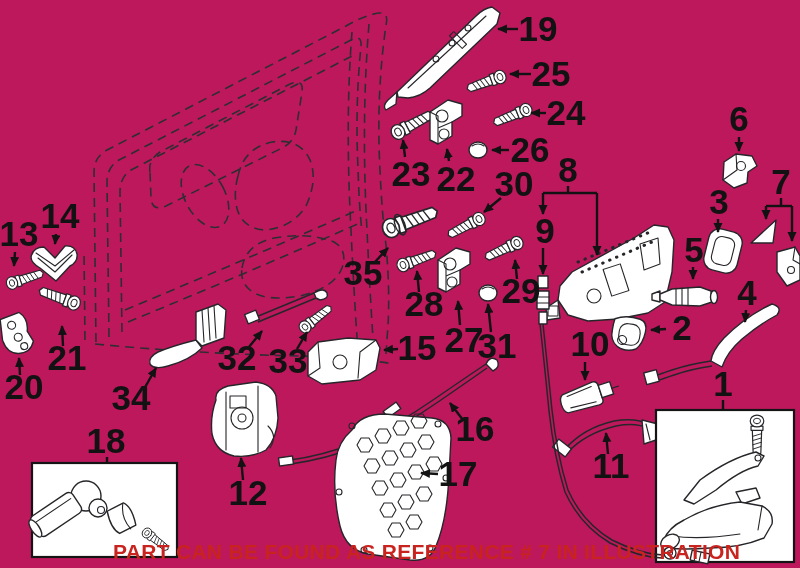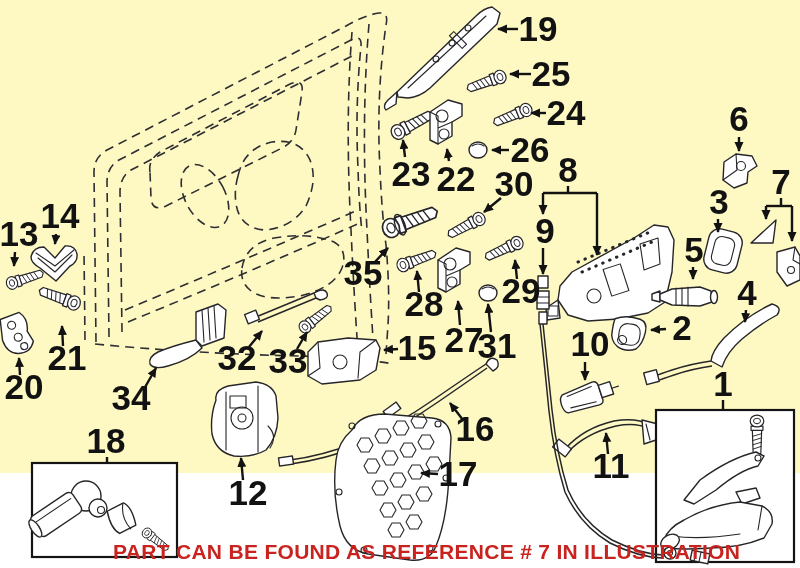--- a/index.html
+++ b/index.html
@@ -1,16 +1,16 @@
 <!DOCTYPE html>
 <html><head>
 <meta charset="utf-8">
 <style>
   html,body{margin:0;padding:0;background:#ffffff;width:800px;height:568px;overflow:hidden}
-  #stage{position:relative;width:800px;height:473px;background:#fef9c3}
+  #stage{position:relative;width:800px;height:568px;background:#be185d}
   svg{display:block}
   .part{fill:#ffffff;stroke:#26262a;stroke-width:1.4;stroke-linejoin:round;stroke-linecap:round}
   .detail{fill:none;stroke:#26262a;stroke-width:1.1;stroke-linejoin:round;stroke-linecap:round}
   .dash{fill:none;stroke:#2e2e32;stroke-width:1.6;stroke-dasharray:9 6;stroke-linecap:butt}
   .cable{fill:none;stroke:#26262a;stroke-width:1.5}
   .dots{fill:none;stroke:#26262a;stroke-width:3;stroke-dasharray:.5 7;stroke-linecap:round}
   .kit-box{fill:#ffffff;stroke:#141414;stroke-width:2.2}
   #labels-layer text{font:bold 35px "Liberation Sans",sans-serif;fill:#121212;text-anchor:middle}
   #labels-layer line{stroke:#121212;stroke-width:2.4;stroke-linecap:butt}
   #banner-text{font:bold 21px "Liberation Sans",sans-serif;letter-spacing:.3px}

